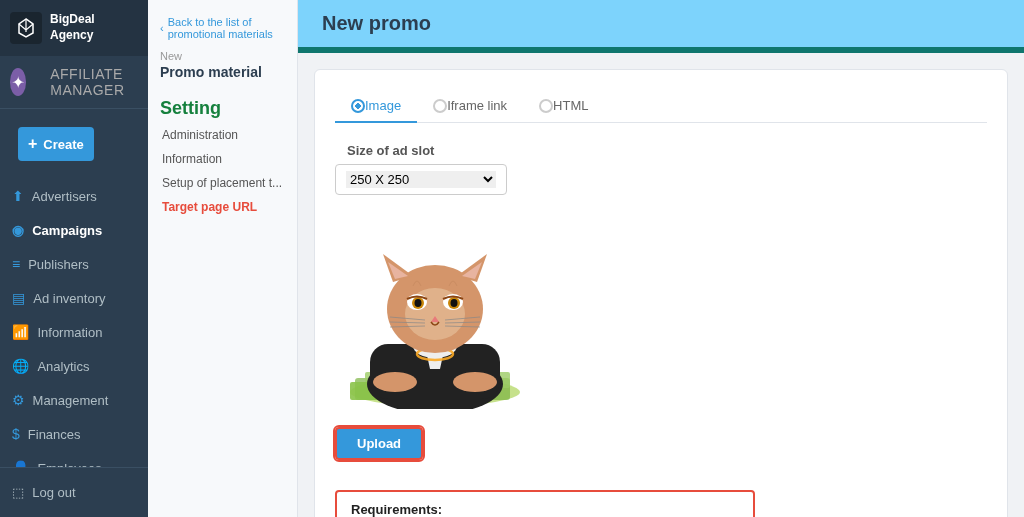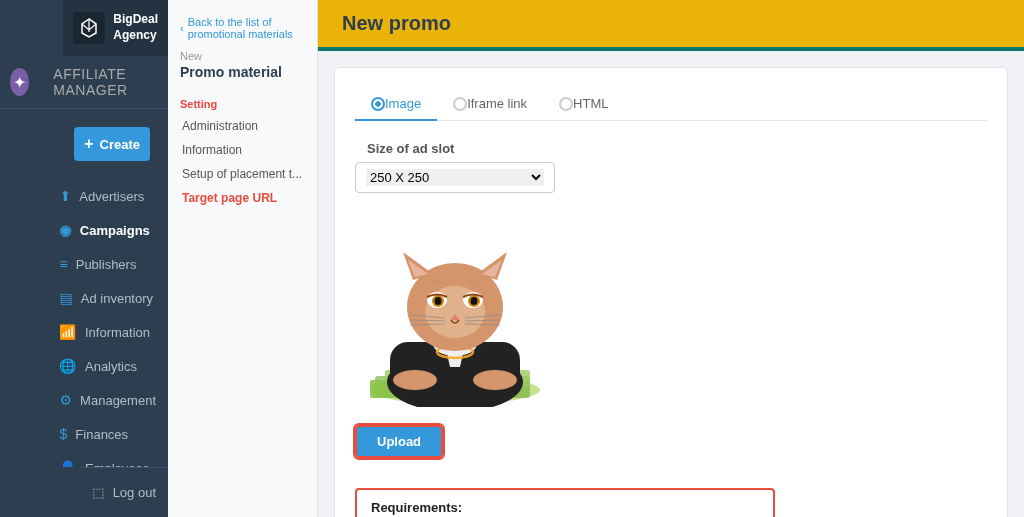--- a/index.html
+++ b/index.html
@@ -1,27 +1,26 @@
 <!DOCTYPE html>
 <html><head>
   <meta charset="utf-8">
   <style>
     * { box-sizing: border-box; margin: 0; padding: 0; }
     body { font-family: Arial, sans-serif; font-size: 13px; background: #f0f2f5; display: flex; height: 517px; overflow: hidden; }
 
     
     .sidebar {
-      width: 168px;
+      width: 148px;
       background: #2c3e50;
       color: #ccc;
       display: flex;
       flex-direction: column;
       height: 517px;
       flex-shrink: 0;
-      align-items: flex-end;
     }
     .sidebar-logo {
       display: flex;
       align-items: center;
       padding: 12px 10px;
       background: #243342;
       gap: 8px;
     }
     .sidebar-logo-icon {
       width: 32px;
@@ -105,40 +104,40 @@
       align-items: center;
       gap: 4px;
       padding: 6px 12px 10px;
       color: #888;
       font-size: 11px;
       cursor: pointer;
     }
     .sub-sidebar-back span { color: #3498db; font-size: 11px; }
     .sub-sidebar-title-new { font-size: 11px; color: #999; padding: 0 12px 2px; }
     .sub-sidebar-title-main { font-size: 14px; color: #2c3e50; font-weight: bold; padding: 0 12px 12px; }
-    .sub-nav-group-label { font-size: 11px; font-weight: bold; color: #ef4444; padding: 6px 12px 4px; }
+    .sub-nav-group-label { font-size: 18px; font-weight: bold; color: #15803d; padding: 6px 12px 4px; }
     .sub-nav-item {
       padding: 5px 14px;
       font-size: 12px;
       color: #555;
       cursor: pointer;
     }
     .sub-nav-item.active { color: #e74c3c; font-weight: bold; }
 
     
     .main-content {
       flex: 1;
       overflow-y: auto;
       padding: 0;
       background: #f0f2f5;
     }
     .main-header {
-      background: #eab308;
+      background: #7dd3fc;
       padding: 12px 20px;
-      border-bottom: 4px solid #0f766e;
+      border-bottom: 6px solid #0f766e;
       display: flex;
       gap: 8px;
     }
     .page-title { font-size: 20px; font-weight: bold; color: #2c3e50; margin-left: 4px; }
 
     .content-area {
       padding: 16px;
     }
     .card {
       background: #fff;
@@ -179,21 +178,21 @@
     }
 
     
     .field-label { font-size: 13px; color: #555; margin-bottom: 6px; font-weight: bold; margin-left: 12px; }
     .select-box {
       border: 1px solid #ccc;
       border-radius: 4px;
       padding: 6px 10px;
       font-size: 13px;
       color: #333;
-      width: 200px;
+      width: 172px;
       display: flex;
       align-items: center;
       justify-content: space-between;
       cursor: pointer;
       background: #fff;
     }
     .select-box select {
       border: none;
       outline: none;
       width: 100%;

